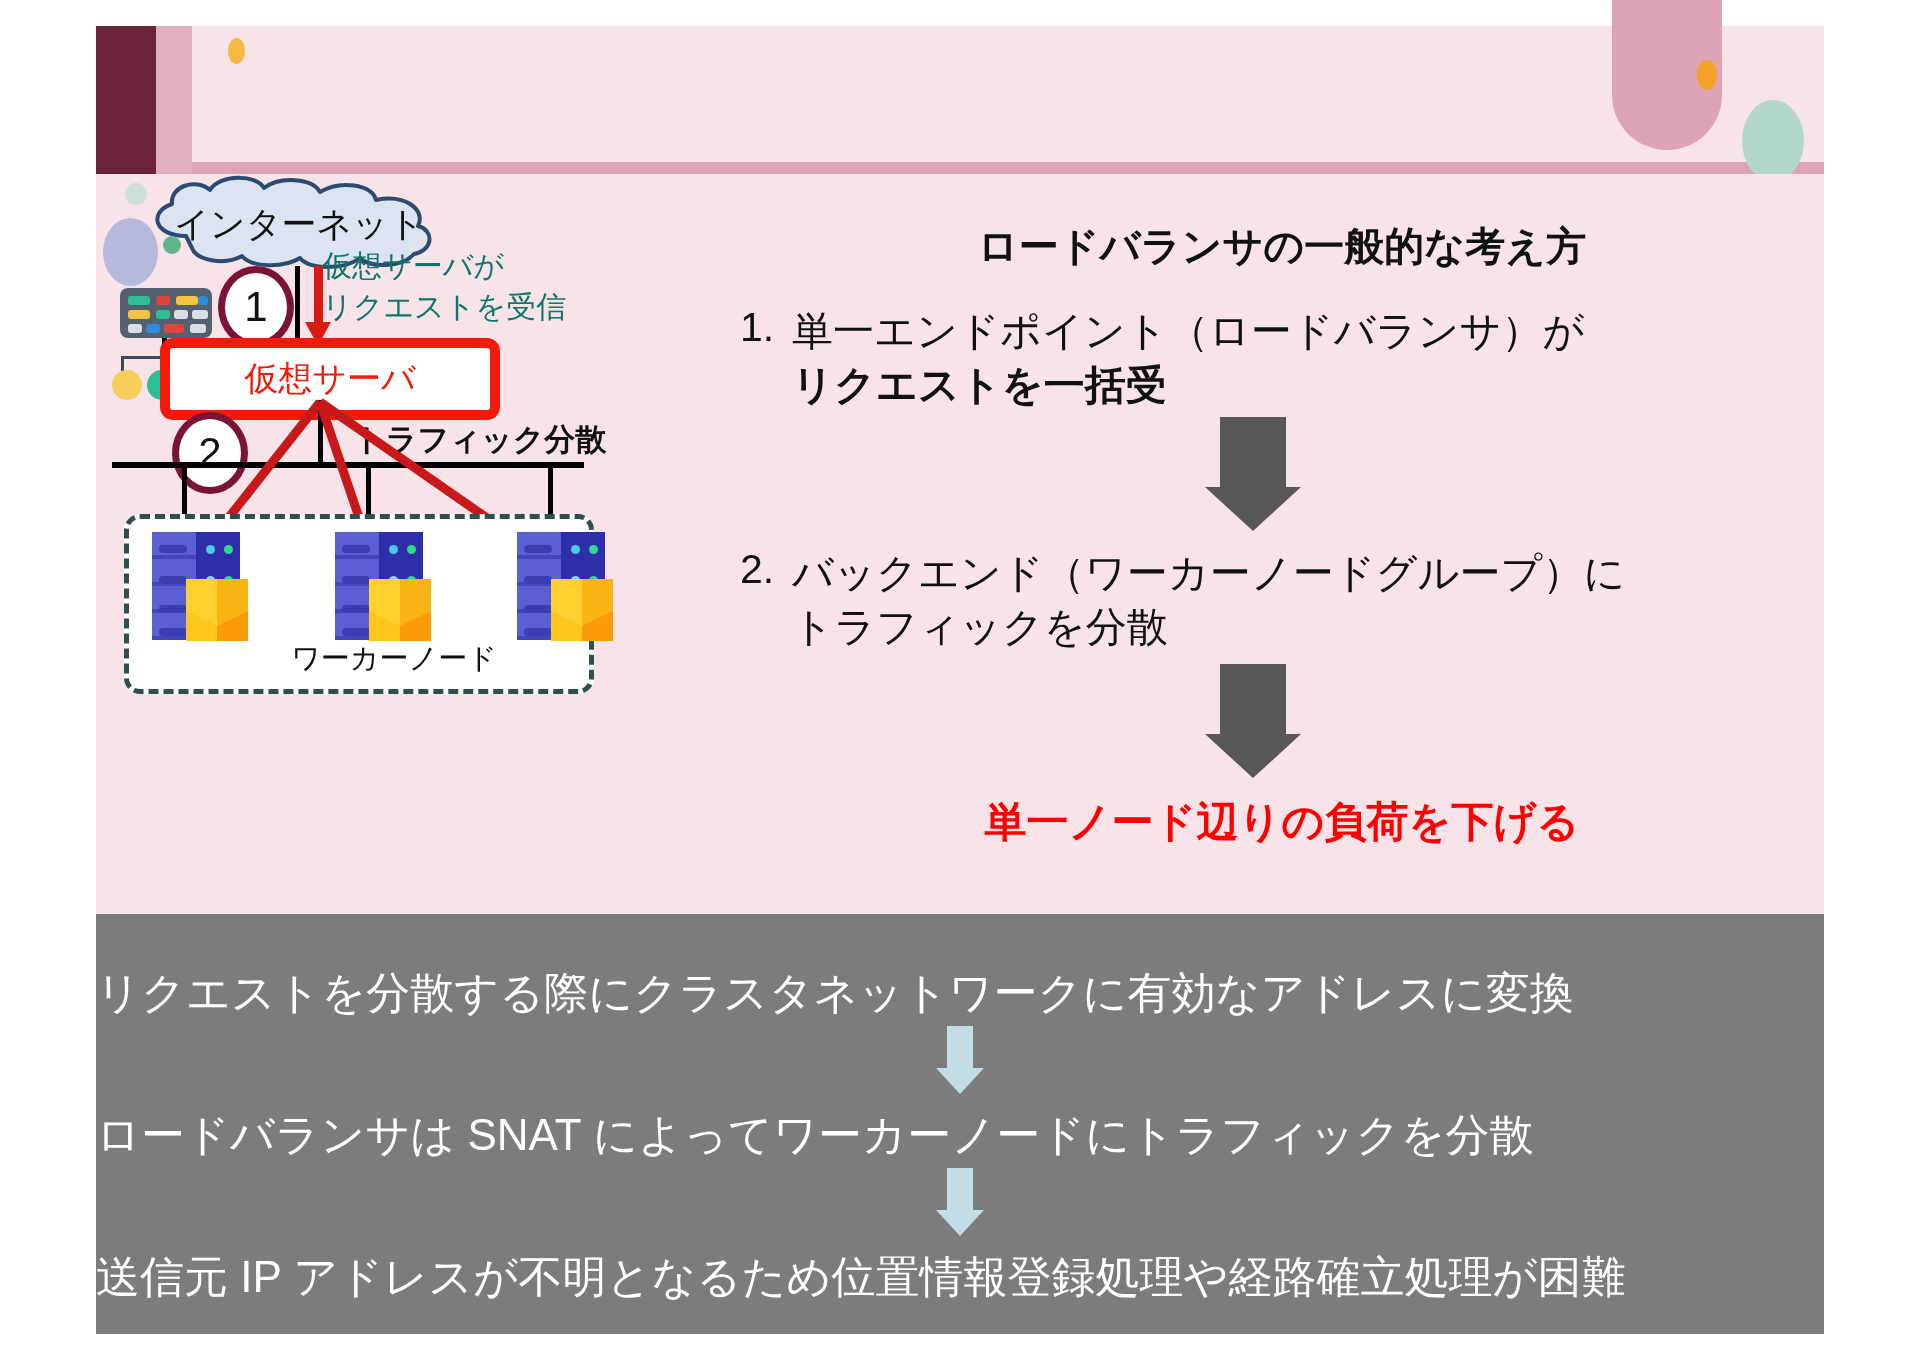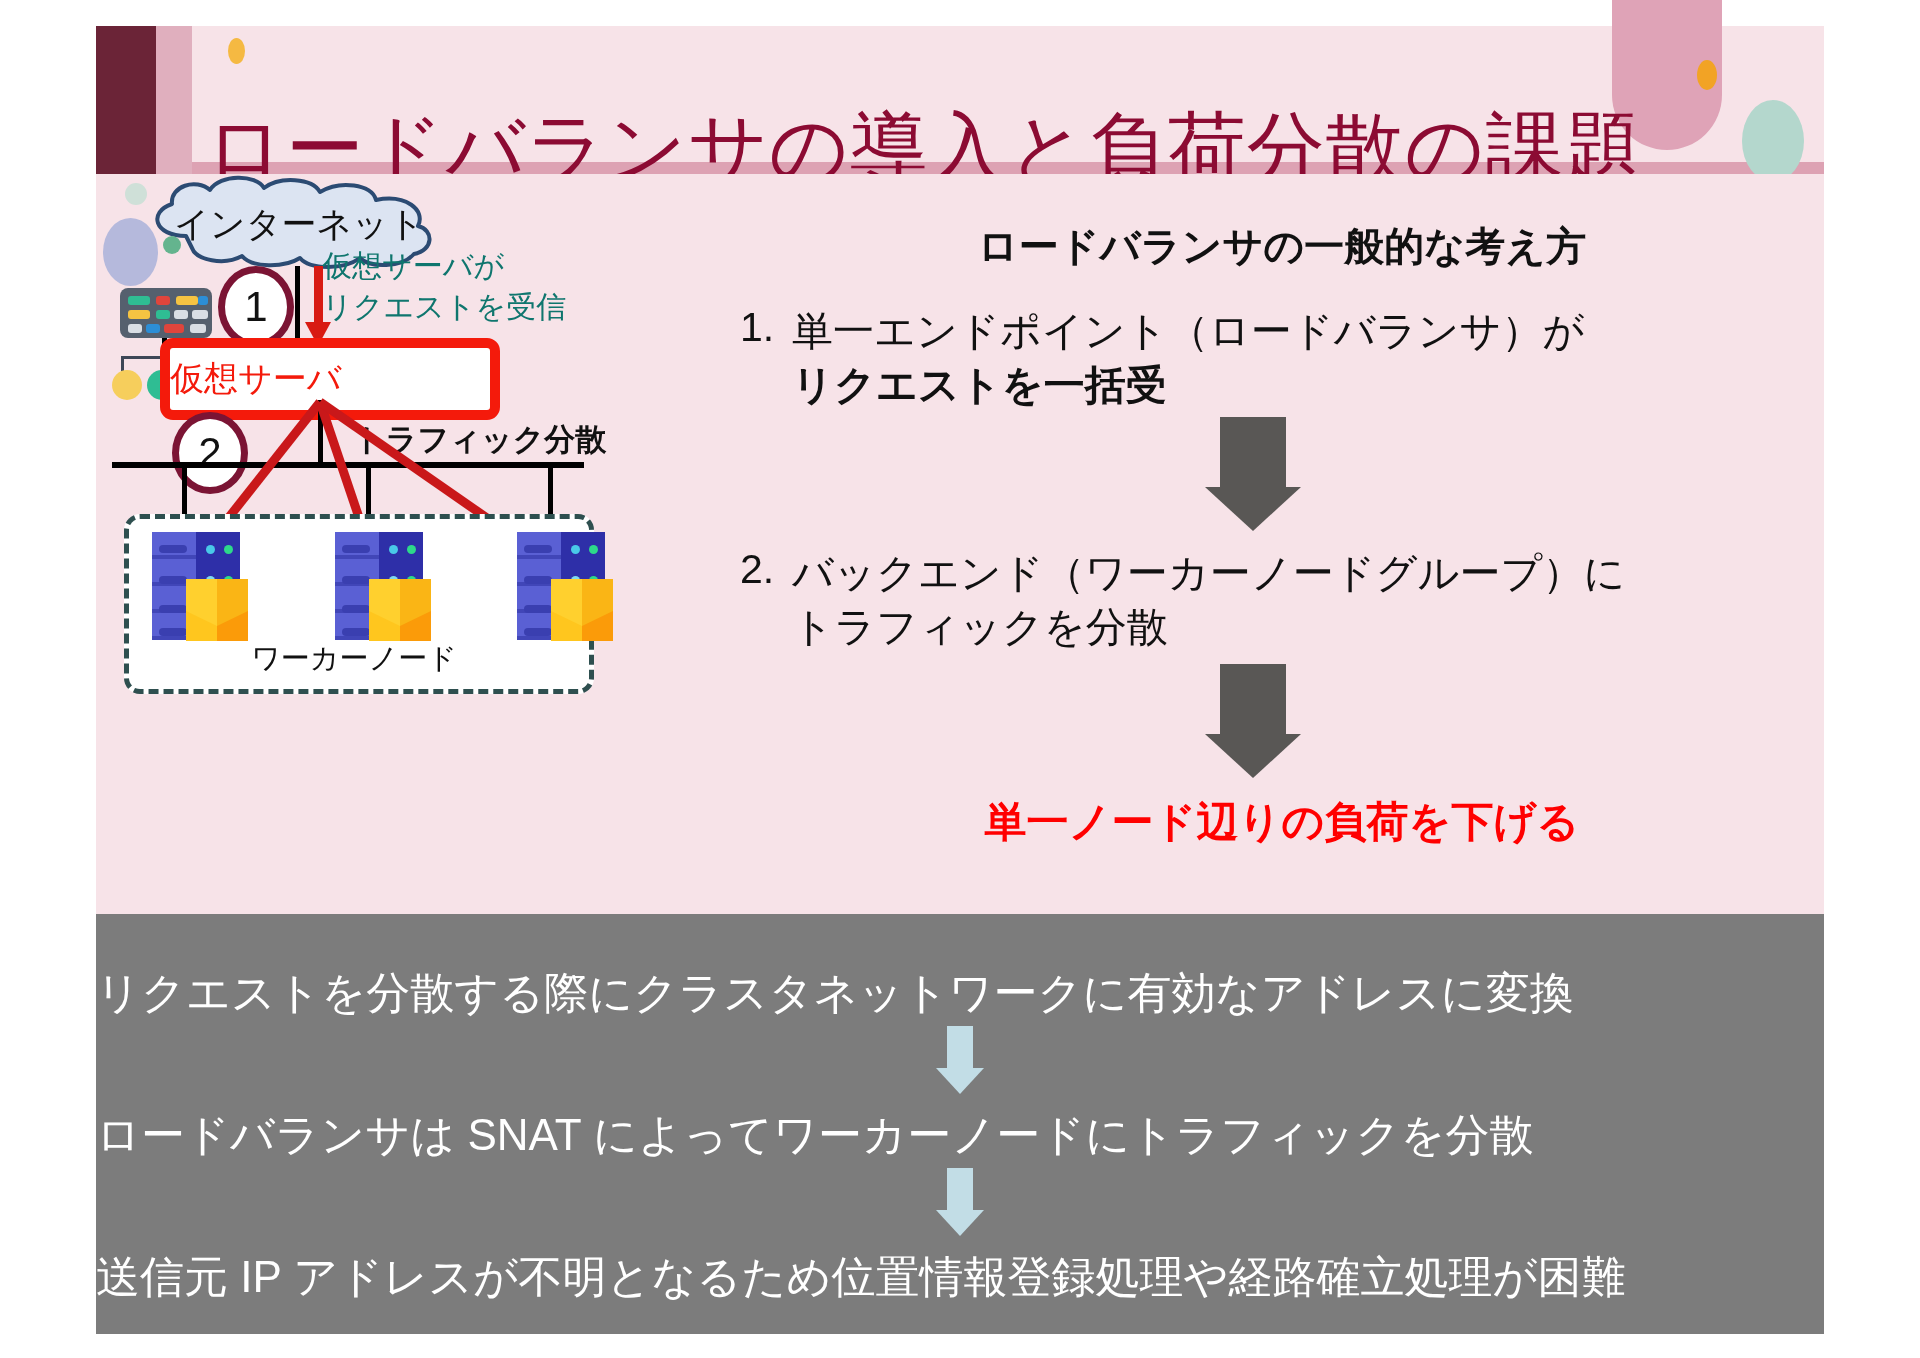--- a/index.html
+++ b/index.html
@@ -35,32 +35,32 @@
   .vline{position:absolute;background:#000;}
   .redline{position:absolute;background:#D81A12;}
 
   .num-badge{position:absolute;border:7px solid #7B1434;background:#fff;border-radius:50%;
     display:flex;align-items:center;justify-content:center;color:#111;font-size:42px;font-weight:400;}
 
   .annot{position:absolute;font-size:30px;color:#0f766e;line-height:1.2;white-space:nowrap;}
   .annot-bold{position:absolute;font-size:31px;color:#111;font-weight:bold;white-space:nowrap;}
 
   .vs-box{position:absolute;left:64px;top:164px;width:320px;height:62px;background:#ffffff;
-    border:10px solid #F41A0B;border-radius:13px;display:flex;align-items:center;justify-content:flex-start;}
+    border:10px solid #F41A0B;border-radius:13px;display:flex;align-items:center;justify-content:center;}
   .vs-box span{color:#F41A0B;font-size:34px;}
 
   
   .router{position:absolute;left:24px;top:114px;width:92px;height:50px;background:#55606E;border-radius:8px;}
   .router i{position:absolute;border-radius:3px;display:block;}
   .lanwire{position:absolute;border:3px solid #3D4756;border-bottom:none;}
   .ldot{position:absolute;border-radius:50%;}
 
   .worker-box{position:absolute;left:28px;top:340px;width:460px;height:170px;background:#ffffff;
     border:5px dashed #2E4F4F;border-radius:16px;}
-  .worker-label{position:absolute;left:28px;top:465px;width:460px;text-align:center;font-size:29px;color:#111;}
+  .worker-label{position:absolute;left:28px;top:465px;width:460px;text-align:center;font-size:29px;color:#111;padding-left:40px;}
 
   .server{position:absolute;width:88px;height:108px;}
   .srv-r{position:absolute;left:44px;top:0;width:44px;height:108px;background:#2E2FA8;}
   .srv-l2{position:absolute;left:0;top:0;width:44px;height:108px;
      background:repeating-linear-gradient(180deg,#5A60D4 0px,#5A60D4 23px,#4146B8 23px,#4146B8 27px);}
   .srv-bar{position:absolute;left:7px;width:28px;height:8px;background:#3A3FB0;border-radius:4px;}
   .srv-dot{position:absolute;width:9px;height:9px;border-radius:50%;}
   .envelope{position:absolute;width:62px;height:62px;overflow:hidden;}
   .env-l{position:absolute;left:0;top:0;width:31px;height:62px;background:#FFD02E;}
   .env-r{position:absolute;left:31px;top:0;width:31px;height:62px;background:#FAB515;}
@@ -94,21 +94,20 @@
 <div id="slide">
 
   <div class="title-band"></div>
   <div class="blob-pink-top"></div>
   <div class="title-bar-dark"></div>
   <div class="title-bar-mid"></div>
   <div class="title-underline"></div>
   <div class="blob-orange-1"></div>
   <div class="blob-orange-2"></div>
   <div class="blob-teal-1"></div>
-  <h1 class="title-text">ロードバランサの導入と負荷分散の課題</h1>
 
   <div class="pink-area"></div>
   <div class="blob-teal-2"></div>
   <div class="blob-purple"></div>
 
   <div class="diagram">
 
     <div class="cloud-wrap">
       <svg width="330" height="100" viewBox="0 0 330 100" style="position:absolute;left:0;top:0;">
         <path d="M52 62 C20 62 14 38 38 30 C36 12 62 4 76 16 C86 0 122 0 130 14

